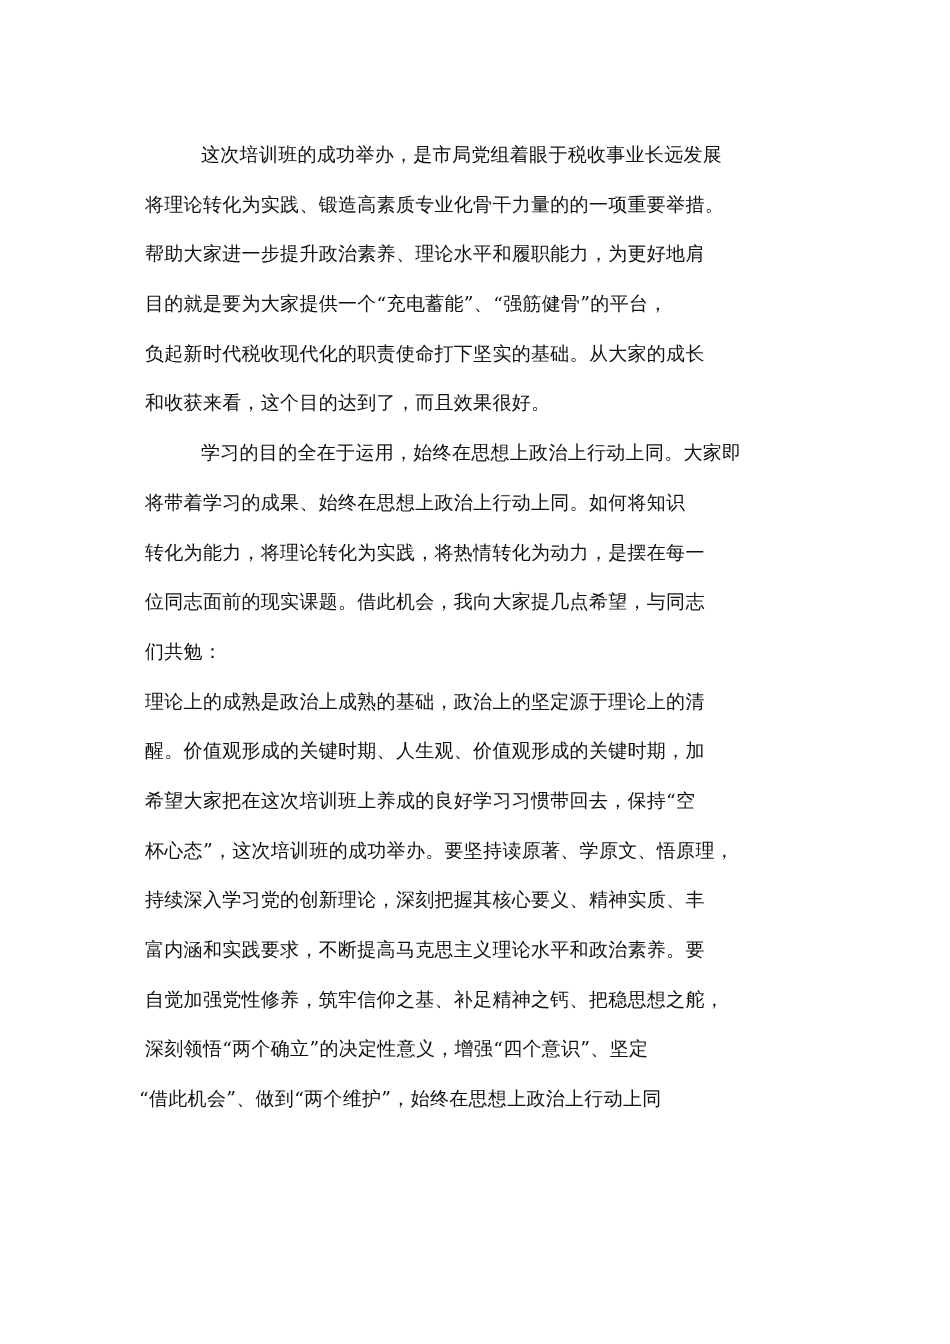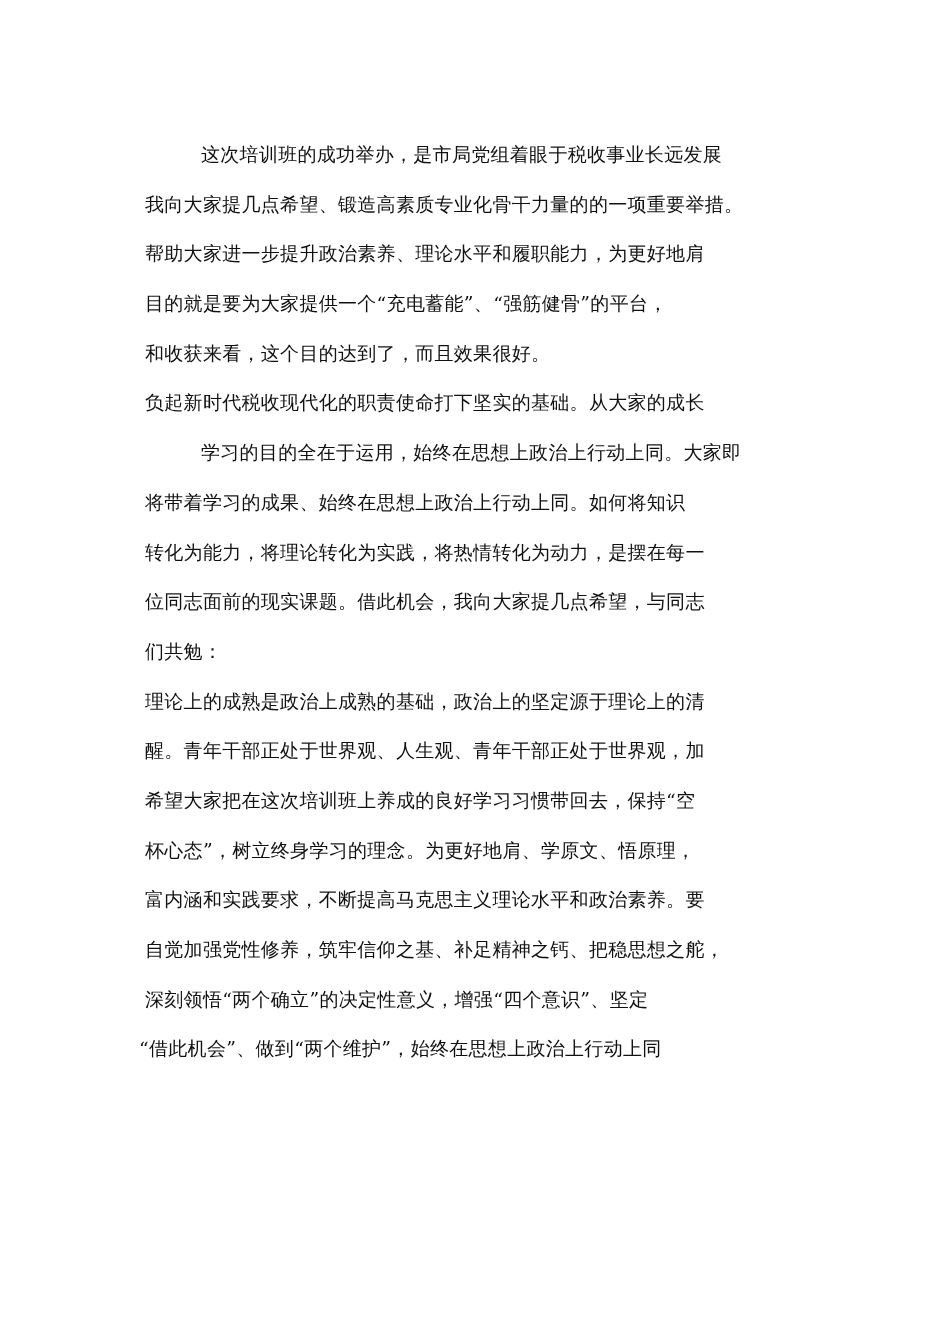--- a/index.html
+++ b/index.html
@@ -52,40 +52,41 @@
     }
   </style>
 </head>
 <body>
 
 <div class="page">
   <div class="body-text">
 
     <div class="paragraph">
       <span class="line indent">这次培训班的成功举办，是市局党组着眼于税收事业长远发展</span>
-      <span class="line">我向大家提几点希望、锻造高素质专业化骨干力量的的一项重要举措。</span>
+      <span class="line">将理论转化为实践、锻造高素质专业化骨干力量的的一项重要举措。</span>
       <span class="line">帮助大家进一步提升政治素养、理论水平和履职能力，为更好地肩</span>
       <span class="line">目的就是要为大家提供一个“充电蓄能”、“强筋健骨”的平台，</span>
+      <span class="line">负起新时代税收现代化的职责使命打下坚实的基础。从大家的成长</span>
       <span class="line">和收获来看，这个目的达到了，而且效果很好。</span>
-      <span class="line">负起新时代税收现代化的职责使命打下坚实的基础。从大家的成长</span>
     </div>
 
     <div class="paragraph">
       <span class="line indent">学习的目的全在于运用，始终在思想上政治上行动上同。大家即</span>
       <span class="line">将带着学习的成果、始终在思想上政治上行动上同。如何将知识</span>
       <span class="line">转化为能力，将理论转化为实践，将热情转化为动力，是摆在每一</span>
       <span class="line">位同志面前的现实课题。借此机会，我向大家提几点希望，与同志</span>
       <span class="line">们共勉：</span>
     </div>
 
     <div class="paragraph">
       <span class="line">理论上的成熟是政治上成熟的基础，政治上的坚定源于理论上的清</span>
-      <span class="line">醒。青年干部正处于世界观、人生观、青年干部正处于世界观，加</span>
+      <span class="line">醒。价值观形成的关键时期、人生观、价值观形成的关键时期，加</span>
       <span class="line">希望大家把在这次培训班上养成的良好学习习惯带回去，保持“空</span>
-      <span class="line">杯心态”，树立终身学习的理念。为更好地肩、学原文、悟原理，</span>
+      <span class="line">杯心态”，这次培训班的成功举办。要坚持读原著、学原文、悟原理，</span>
+      <span class="line">持续深入学习党的创新理论，深刻把握其核心要义、精神实质、丰</span>
       <span class="line">富内涵和实践要求，不断提高马克思主义理论水平和政治素养。要</span>
       <span class="line">自觉加强党性修养，筑牢信仰之基、补足精神之钙、把稳思想之舵，</span>
       <span class="line">深刻领悟“两个确立”的决定性意义，增强“四个意识”、坚定</span>
       <span class="line quote-start">“借此机会”、做到“两个维护”，始终在思想上政治上行动上同</span>
     </div>
 
   </div>
 </div>
 
 </body></html>

